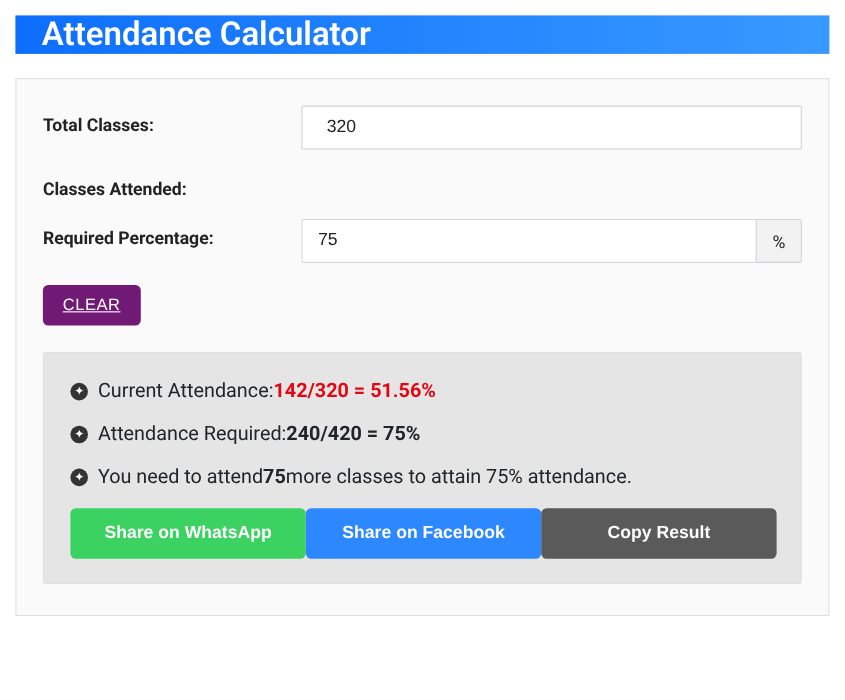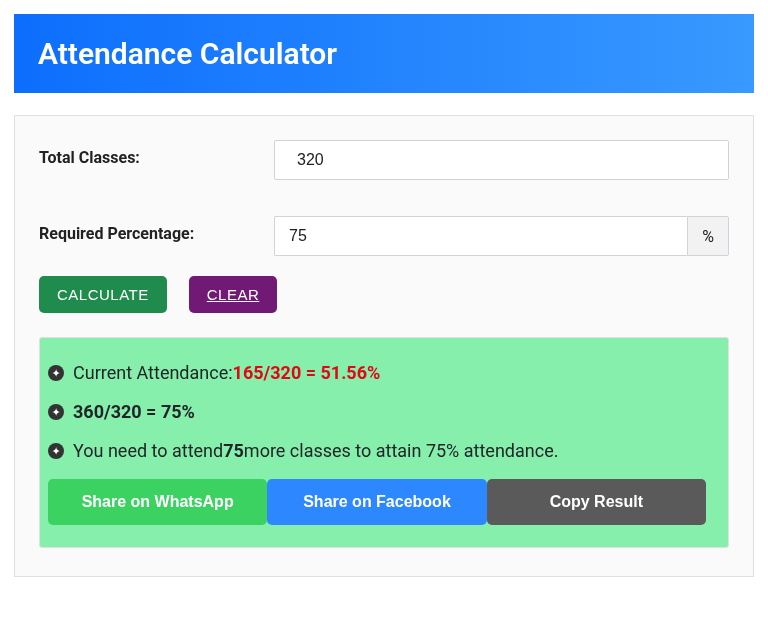--- a/index.html
+++ b/index.html
@@ -5,21 +5,21 @@
     * { box-sizing: border-box; margin: 0; padding: 0; }
     body {
       font-family: "Segoe UI", -apple-system, BlinkMacSystemFont, Roboto, Arial, sans-serif;
       background: #fff;
       padding: 14px;
       width: 768px;
     }
     .header {
       background: linear-gradient(90deg, #0d6efd 0%, #3899ff 100%);
       color: #fff;
-      padding: 22px 24px;
+      padding: 0 24px;
       font-size: 30px;
       font-weight: 600;
     }
     .panel {
       border: 1px solid #e0e0e0;
       background: #fafafa;
       margin-top: 22px;
       padding: 24px 24px 28px 24px;
     }
     .form-row {
@@ -79,24 +79,24 @@
       font-size: 15px;
       font-weight: 500;
       letter-spacing: 0.5px;
       border-radius: 5px;
       cursor: pointer;
     }
     .btn-calc { background: #1f8b4c; }
     .btn-clear { background: #701a75; text-decoration: underline; }
     .results {
       margin-top: 24px;
-      background: #86efac;
+      background: #e5e5e5;
       border: 1px solid #e0e0e0;
       border-radius: 3px;
-      padding: 24px 22px 22px 8px;
+      padding: 24px 22px 22px 24px;
     }
     .result-line {
       font-size: 18px;
       color: #212529;
       margin-bottom: 18px;
       display: flex;
       align-items: center;
       flex-wrap: wrap;
     }
     .result-line:last-of-type { margin-bottom: 22px; }
@@ -145,46 +145,47 @@
 <div class="header">Attendance Calculator</div>
 
 <div class="panel">
 
   <div class="form-row">
     <div class="form-label">Total Classes:</div>
     <input class="form-input" type="text" value="320" style="">
   </div>
 
   <div class="form-row">
+    <div class="form-label">Classes Attended:</div>
   </div>
 
   <div class="form-row">
     <div class="form-label">Required Percentage:</div>
     <div class="input-group">
       <input type="text" value="75" style="">
       <div class="input-suffix">%</div>
     </div>
   </div>
 
   <div class="btn-row">
-    <button class="btn btn-calc">CALCULATE</button>
     <button class="btn btn-clear">CLEAR</button>
   </div>
 
   <div class="results">
 
     <div class="result-line">
       <span class="star"></span>
       <span>Current Attendance: </span>
-      <span class="red">165/320 = 51.56%</span>
+      <span class="red">142/320 = 51.56%</span>
     </div>
 
     <div class="result-line">
       <span class="star"></span>
-      <span class="bold">360/320 = 75%</span>
+      <span>Attendance Required: </span>
+      <span class="bold">240/420 = 75%</span>
     </div>
 
     <div class="result-line">
       <span class="star"></span>
       <span>You need to attend </span>
       <span class="bold">75</span>
       <span> more classes to attain 75% attendance.</span>
     </div>
 
     <div class="share-row">

